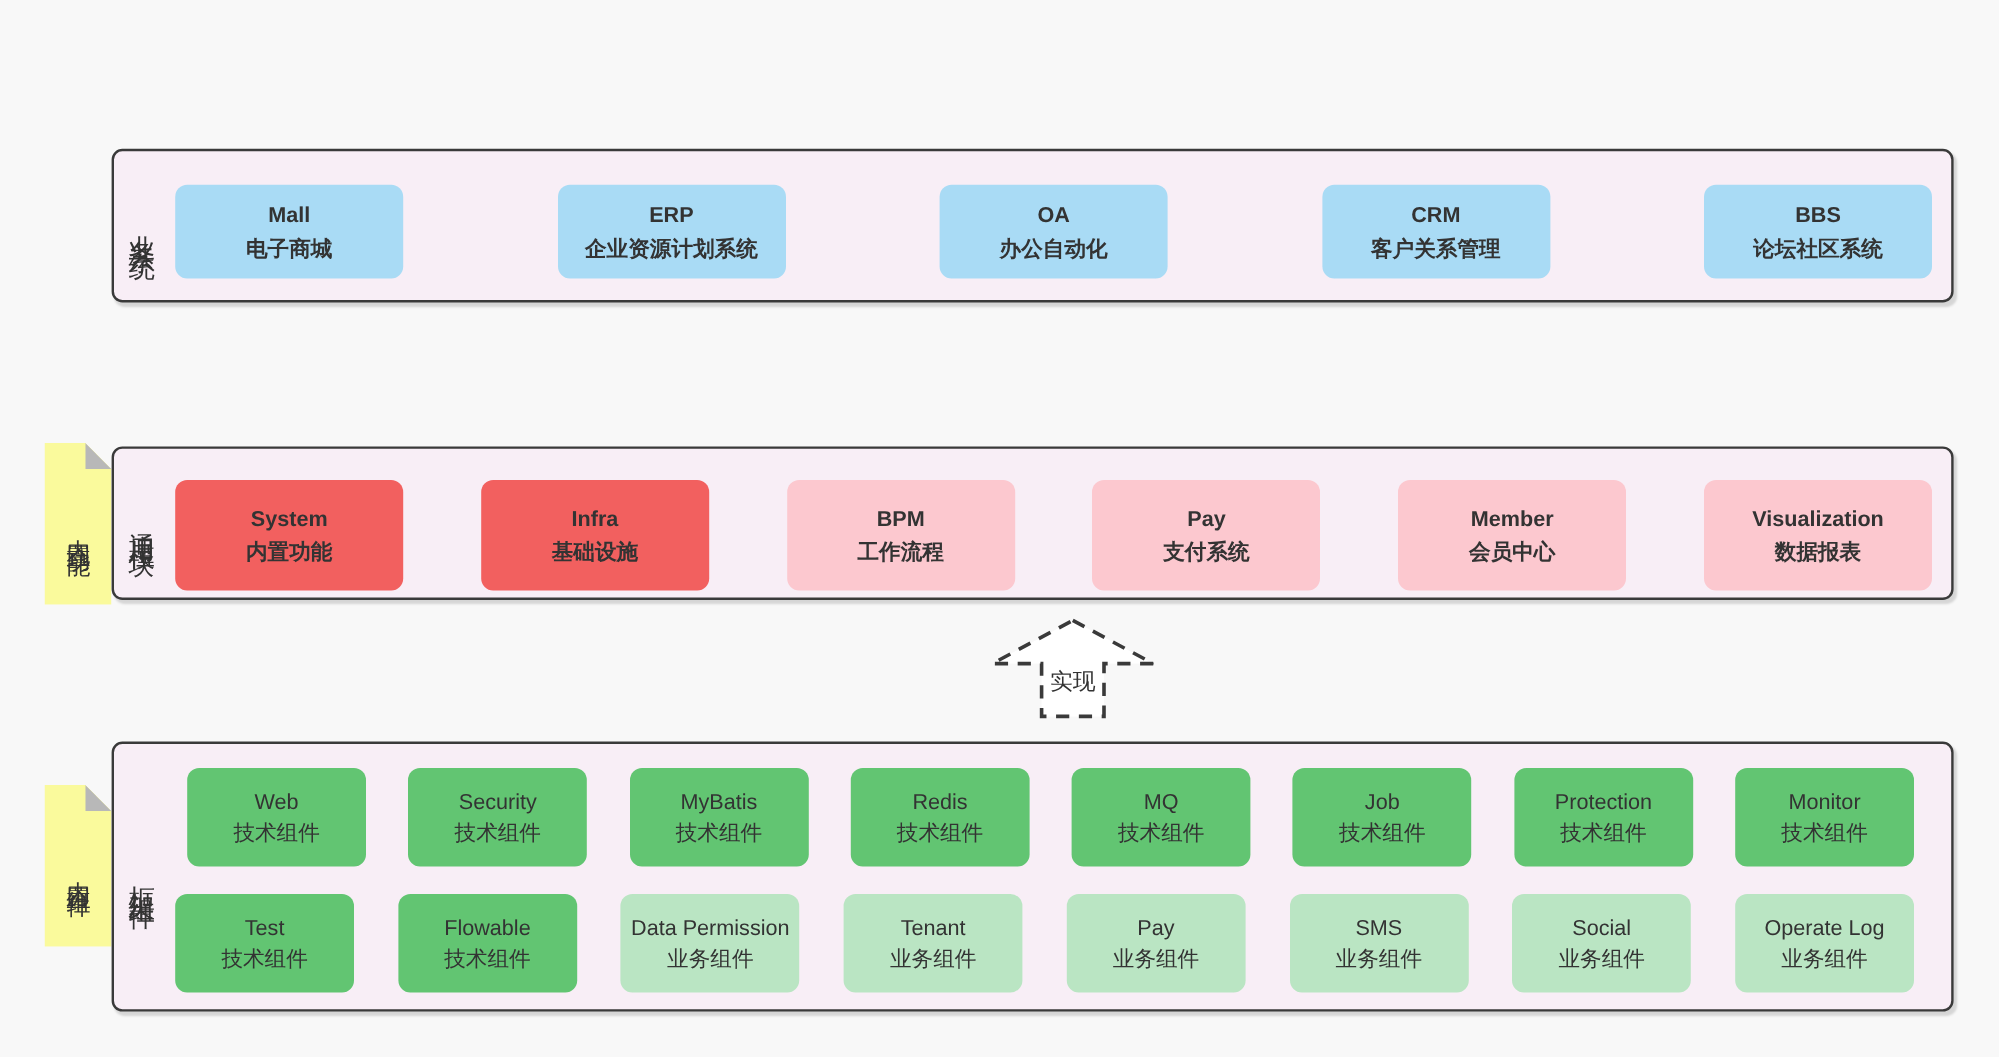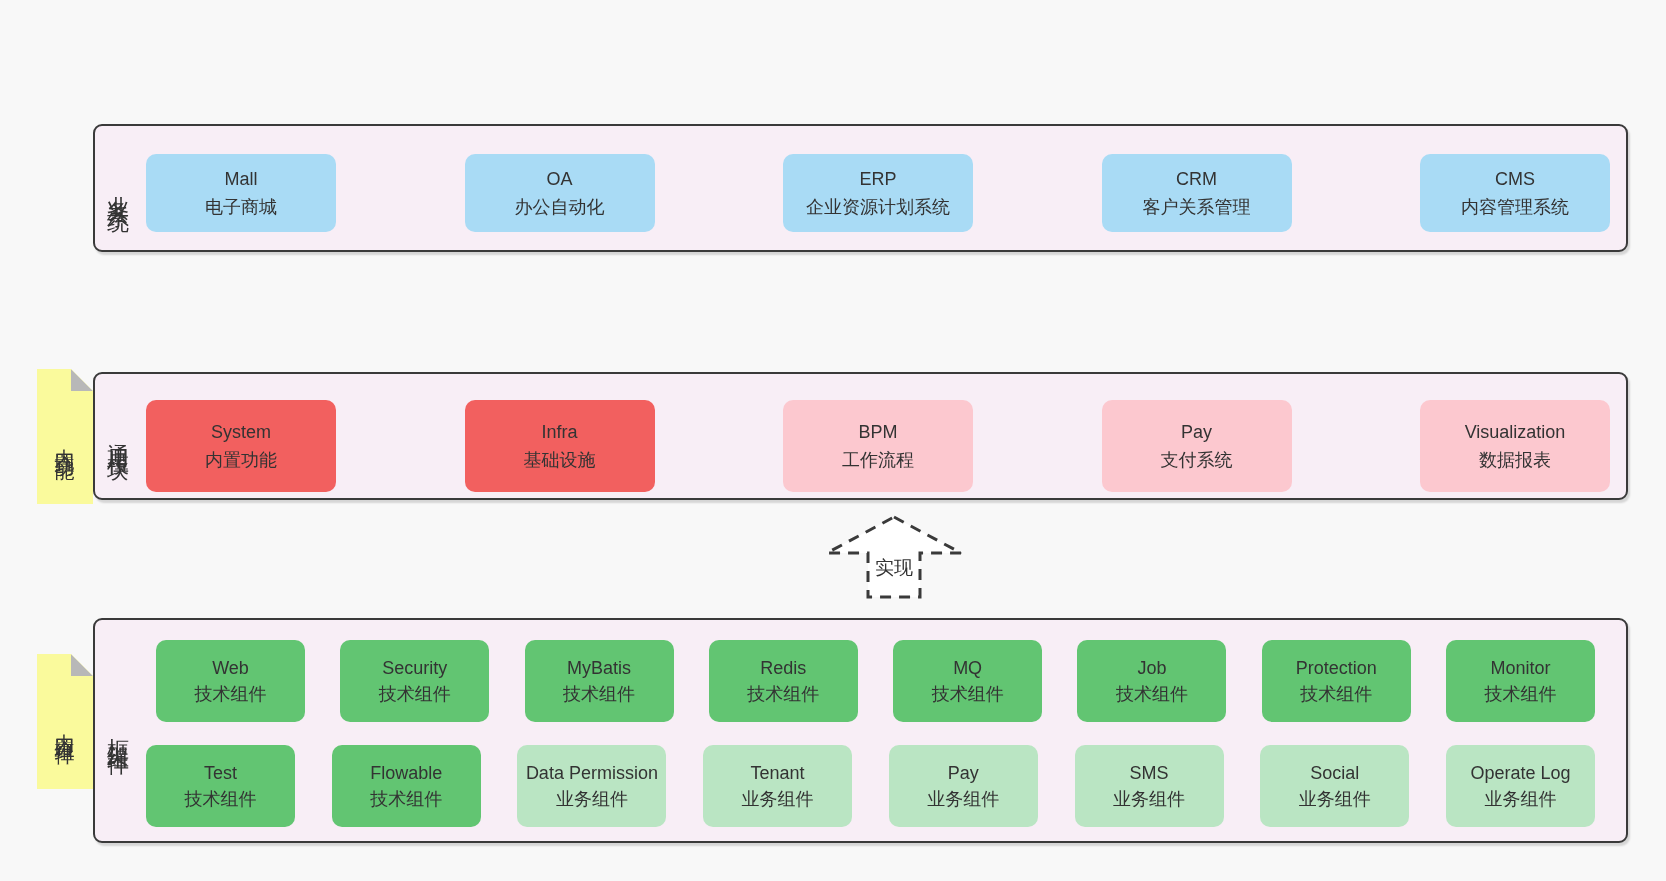--- a/index.html
+++ b/index.html
@@ -20,21 +20,21 @@
   #sec-modules{top:372px; height:128px;}
   #sec-components{top:618px; height:225px;}
 
   
   .v-label{position:absolute; left:12px; top:50%; transform:translateY(-50%);
            writing-mode:vertical-lr; text-orientation:upright;
            font-size:22px; letter-spacing:5px; line-height:1; color:var(--c-text); white-space:nowrap;}
 
   
   .row{position:absolute; display:flex; justify-content:space-between;}
-  .row-6{left:51px; right:16px;}
+  .row-6{left:51px; right:16px;font-weight:bold;}
   .row-8{left:51px; right:31px;}
   #sec-business .row{top:28px;}
   #sec-modules .row{top:26px;}
   #sec-components .row1{top:20px;margin-left:10px;}
   #sec-components .row2{top:125px;}
 
   .box{border-radius:10px; display:flex; flex-direction:column; justify-content:center;
        align-items:center; text-align:center; font-size:18px; line-height:26px;
        color:var(--c-text); padding:0 6px;}
   .row-6 .box{width:190px; line-height:28px;}
@@ -74,34 +74,34 @@
 <div class="stage">
 
   <div class="section" id="sec-business">
     <div class="v-label">业务系统</div>
     <div class="row row-6">
         <div class="box blue">
     <span class="en">Mall</span>
     <span class="zh">电子商城</span>
   </div>
         <div class="box blue">
+    <span class="en">ERP</span>
+    <span class="zh">企业资源计划系统</span>
+  </div>
+        <div class="box blue">
     <span class="en">OA</span>
     <span class="zh">办公自动化</span>
   </div>
         <div class="box blue">
-    <span class="en">ERP</span>
-    <span class="zh">企业资源计划系统</span>
-  </div>
-        <div class="box blue">
     <span class="en">CRM</span>
     <span class="zh">客户关系管理</span>
   </div>
         <div class="box blue">
-    <span class="en">CMS</span>
-    <span class="zh">内容管理系统</span>
+    <span class="en">BBS</span>
+    <span class="zh">论坛社区系统</span>
   </div>
       </div>
   </div>
 
 
   <div class="note" id="note-modules">
     <div class="fold"></div>
     <div class="note-text">内置功能</div>
   </div>
 
@@ -118,20 +118,24 @@
   </div>
         <div class="box pink">
     <span class="en">BPM</span>
     <span class="zh">工作流程</span>
   </div>
         <div class="box pink">
     <span class="en">Pay</span>
     <span class="zh">支付系统</span>
   </div>
         <div class="box pink">
+    <span class="en">Member</span>
+    <span class="zh">会员中心</span>
+  </div>
+        <div class="box pink">
     <span class="en">Visualization</span>
     <span class="zh">数据报表</span>
   </div>
       </div>
   </div>
 
   <div class="arrow" id="arrow-implement">
     <svg viewBox="0 0 140 86">
       <polygon points="70,3 137,39 96,39 96,83 44,83 44,39 3,39"></polygon>
       <text x="70" y="60">实现</text>

